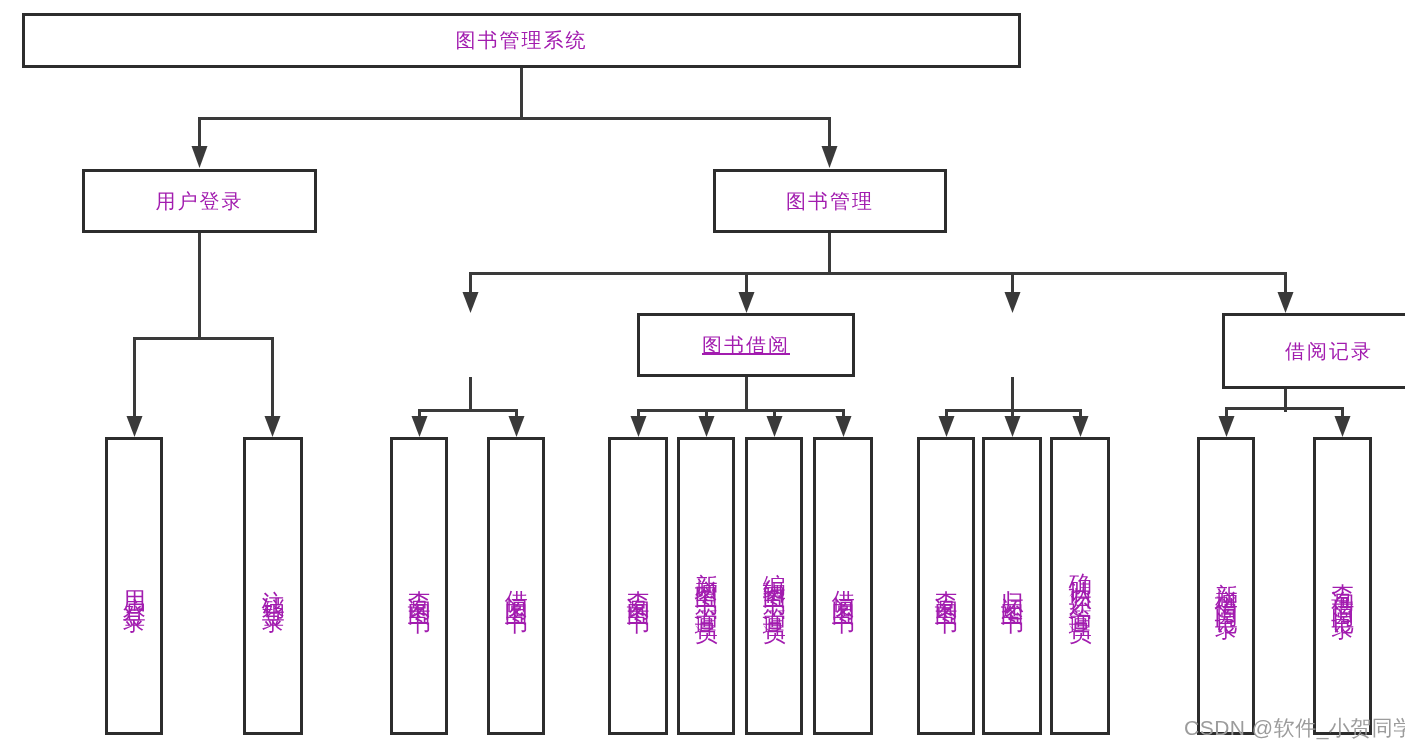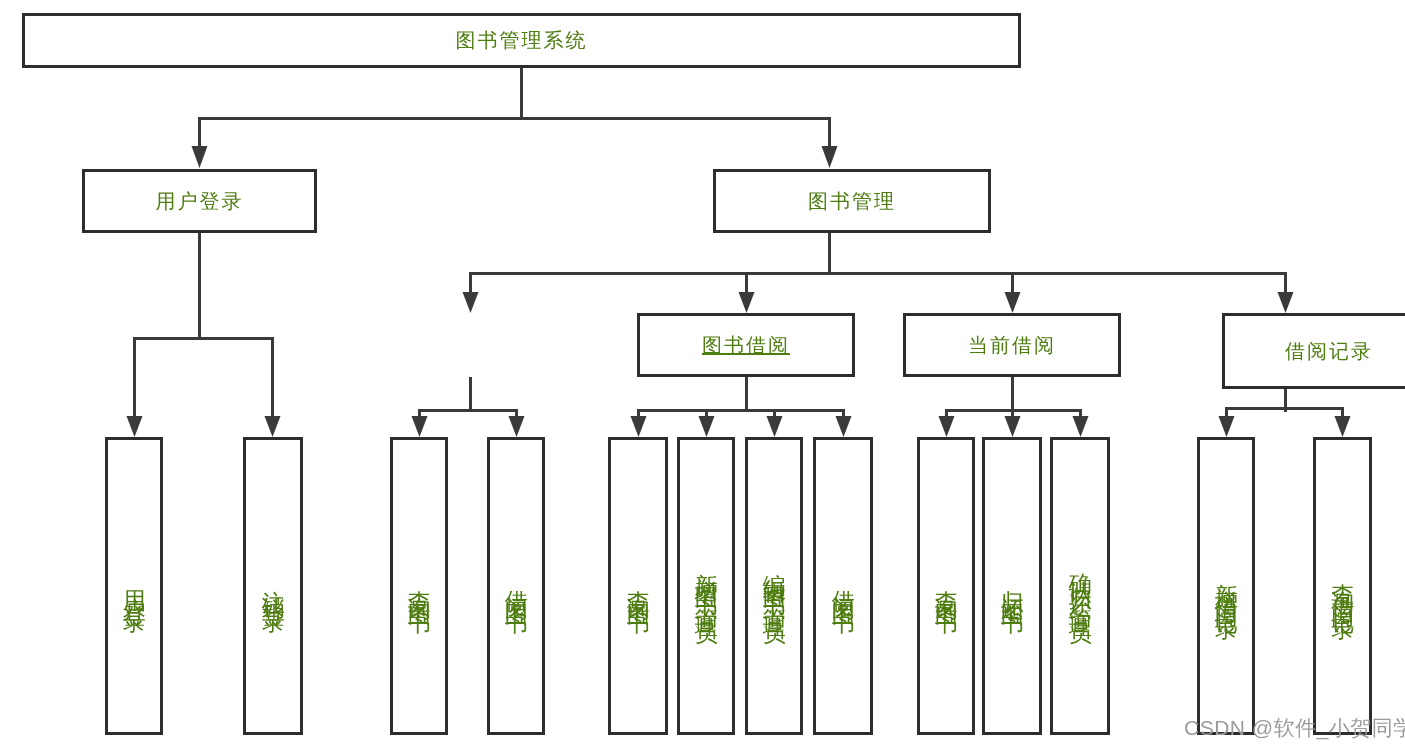--- a/index.html
+++ b/index.html
@@ -26,21 +26,21 @@
     stroke: none;
   }
   .box {
     position: absolute;
     box-sizing: border-box;
     background: #ffffff;
     border: 3px solid #2d2d2d;
     display: flex;
     align-items: center;
     justify-content: center;
-    color: #4d7c0f;
+    color: #a21caf;
   }
   .box.h {
     font-size: 20px;
     letter-spacing: 2px;
     white-space: nowrap;
   }
   .box.v span {
     writing-mode: vertical-rl;
     text-orientation: mixed;
     font-size: 23px;
@@ -102,24 +102,23 @@
     <g>
       <path d="M1285.5,377 V412 M1226.5,417 V408.5 H1342.5 V417"></path>
       <polygon points="1218.5,416 1234.5,416 1226.5,437"></polygon>
       <polygon points="1334.5,416 1350.5,416 1342.5,437"></polygon>
     </g>
   </svg>
 
   <div class="box h" style="left:22px; top:13px; width:999px; height:55px;">图书管理系统</div>
 
   <div class="box h" style="left:82px; top:169px; width:235px; height:64px;">用户登录</div>
-  <div class="box h" style="left:713px; top:169px; width:278px; height:64px;">图书管理</div>
+  <div class="box h" style="left:713px; top:169px; width:234px; height:64px;">图书管理</div>
 
   <div class="box h" style="left:637px; top:313px; width:218px; height:64px;text-decoration:underline;">图书借阅</div>
-  <div class="box h" style="left:903px; top:313px; width:218px; height:64px;">当前借阅</div>
   <div class="box h" style="left:1222px; top:313px; width:214px; height:76px;">借阅记录</div>
 
   <div class="box v" style="left:105px; top:437px; width:58px; height:298px;">
     <span>用户登录</span>
   </div>
   <div class="box v" style="left:243px; top:437px; width:60px; height:298px;">
     <span>注销登录</span>
   </div>
 
   <div class="box v" style="left:390px; top:437px; width:58px; height:298px;">

